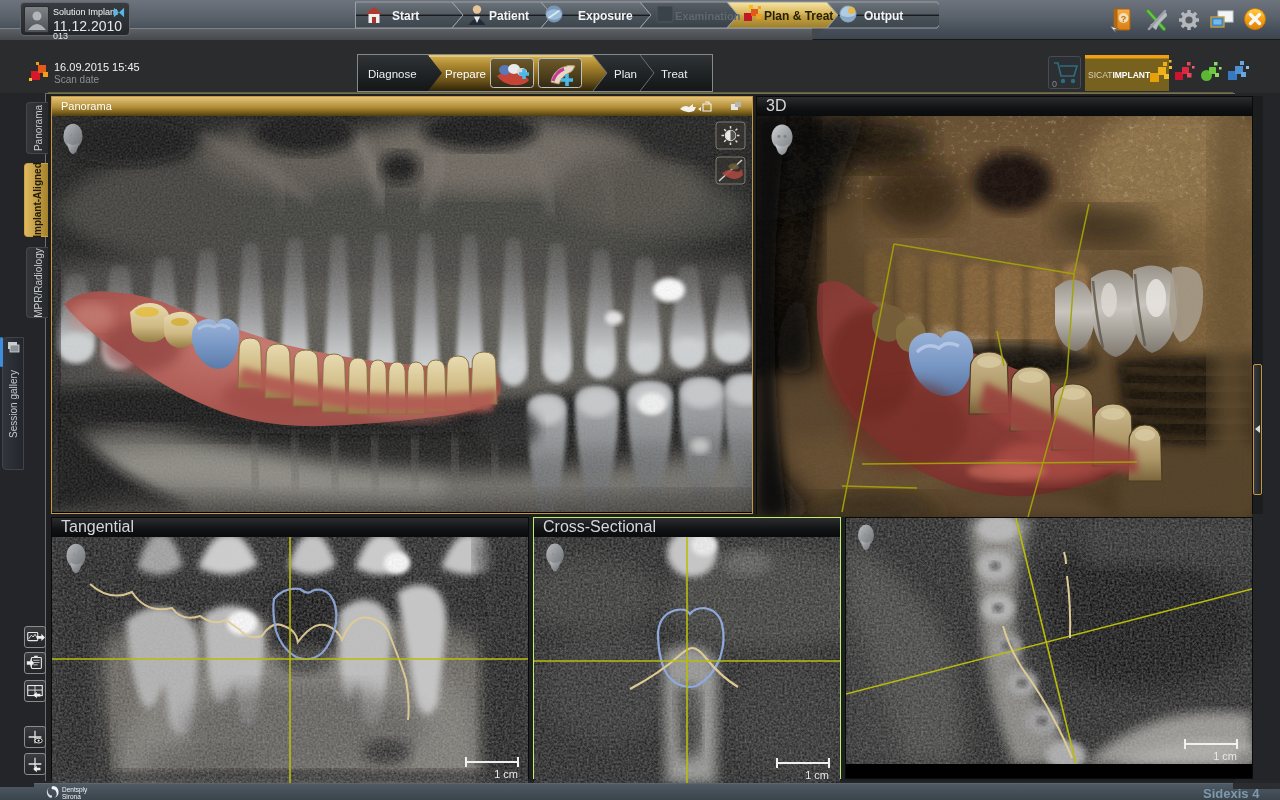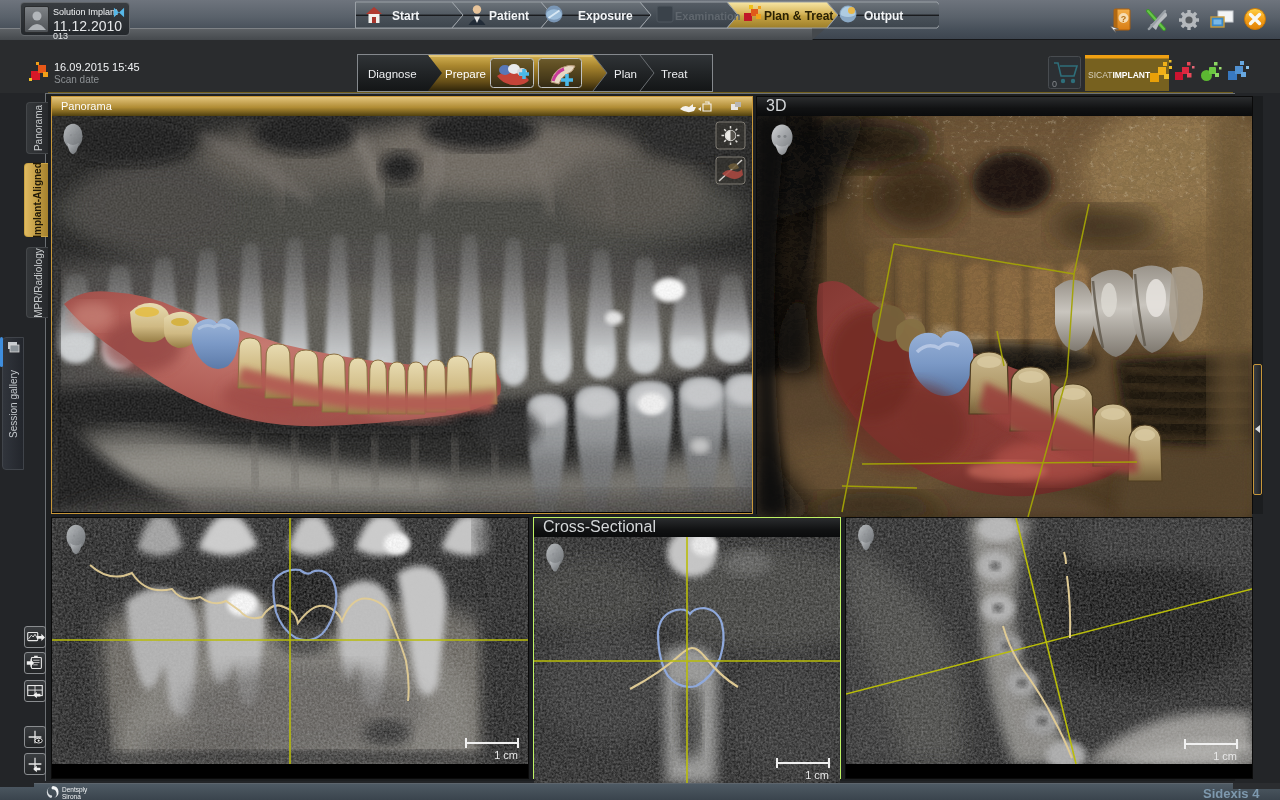--- a/index.html
+++ b/index.html
@@ -392,20 +392,21 @@
       <g transform="translate(12,8)" opacity="0.92">
 <ellipse cx="13" cy="13" rx="10.5" ry="12.5" fill="url(#headg2)"></ellipse>
 <path d="M6.5,20 Q8,30 13,31 Q18,30 19.5,20 Q13,25 6.5,20 Z" fill="url(#headg2)"></path>
 <ellipse cx="10" cy="12.5" rx="1.6" ry="1.4" fill="#888c90"></ellipse>
 <ellipse cx="16" cy="12.5" rx="1.6" ry="1.4" fill="#888c90"></ellipse>
 </g>
     </svg>
 </div>
 
 <div class="vp" style="left:51px; top:517px; width:478px; height:262px; border:1px solid #0a0a0a;">
+  <div class="vphead">Tangential</div>
   <svg width="476" height="246" viewBox="0 0 476 246" style="display:block">
       <defs>
 <linearGradient id="headg" x1="0" y1="0" x2="1" y2="1">
  <stop offset="0" stop-color="#ccd0d3"></stop>
           <stop offset="0.5" stop-color="#9da1a5"></stop>
           <stop offset="1" stop-color="#74787c"></stop>
 </linearGradient>
 <filter id="bb2">
           <feGaussianBlur stdDeviation="2"></feGaussianBlur>
         </filter>

